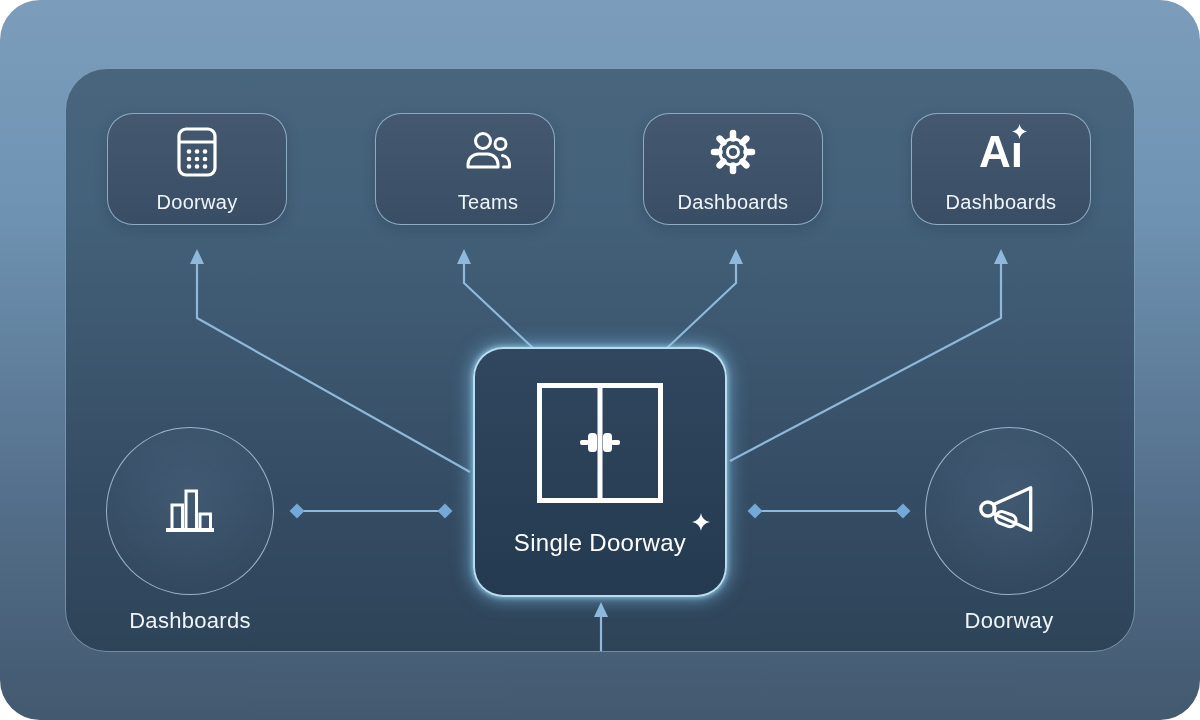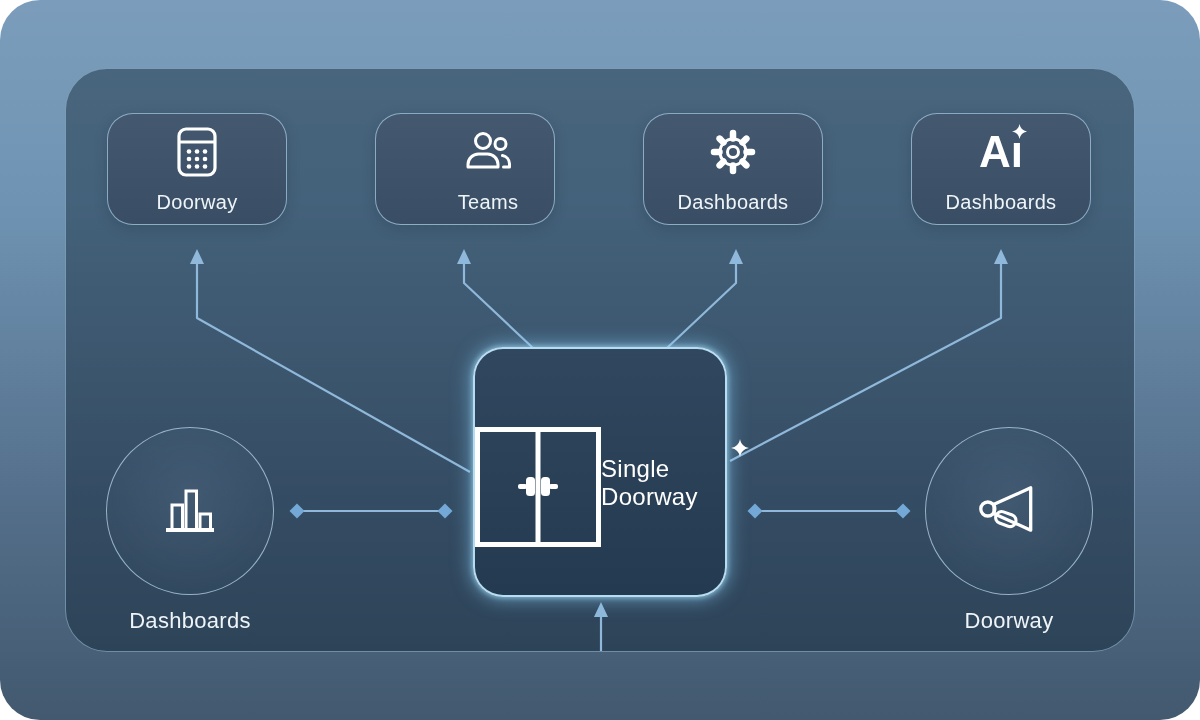--- a/index.html
+++ b/index.html
@@ -24,21 +24,21 @@
   }
   .card .icon-slot{height:52px;display:flex;align-items:center;justify-content:center;}
   .node-label{color:#eef4f8;font-size:20px;letter-spacing:.3px;line-height:1;}
   .ai-badge{position:relative;color:#ffffff;font-weight:700;font-size:44px;line-height:1;letter-spacing:0;}
   .ai-badge .spark{position:absolute;right:-4px;top:-6px;}
   .center-card{
     position:absolute;left:473px;top:347px;width:254px;height:250px;border-radius:30px;z-index:3;
     background:linear-gradient(180deg,#30475f,#243a50);
     border:2px solid rgba(190,230,248,0.95);
     box-shadow:0 0 18px 3px rgba(130,200,240,0.55),0 0 5px 1px rgba(190,235,255,0.6);
-    display:flex;align-items:center;
+    display:flex;flex-direction:column;align-items:center;
   }
   .center-card .door-slot{margin-top:34px;}
   .door-label{position:relative;margin-top:22px;color:#ffffff;font-size:24px;letter-spacing:.3px;}
   .door-label .spark{position:absolute;right:-24px;top:-16px;}
   .circle{
     position:absolute;top:427px;width:168px;height:168px;border-radius:50%;z-index:3;
     border:1.5px solid rgba(185,212,233,0.75);
     background:radial-gradient(circle at 50% 42%,rgba(140,172,202,0.14),rgba(140,172,202,0.02) 75%);
     display:flex;align-items:center;justify-content:center;
   }

